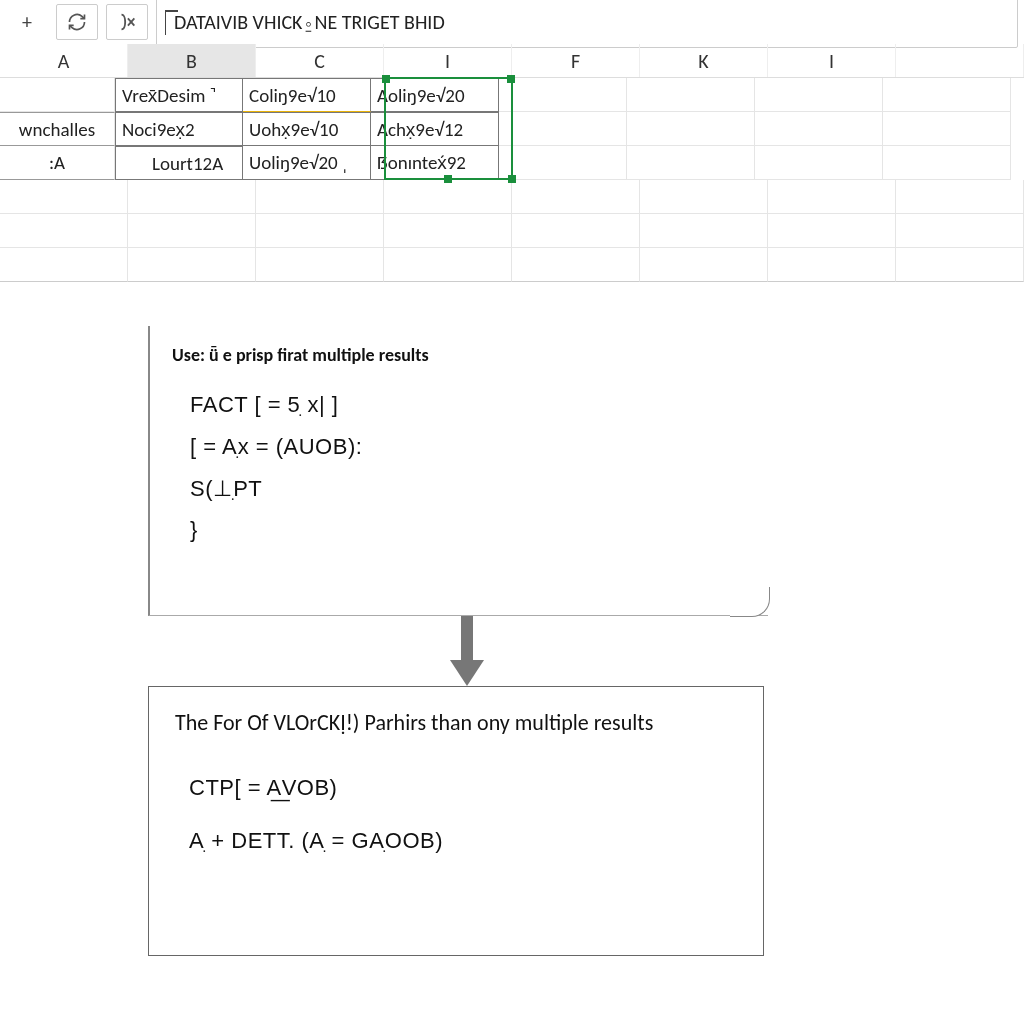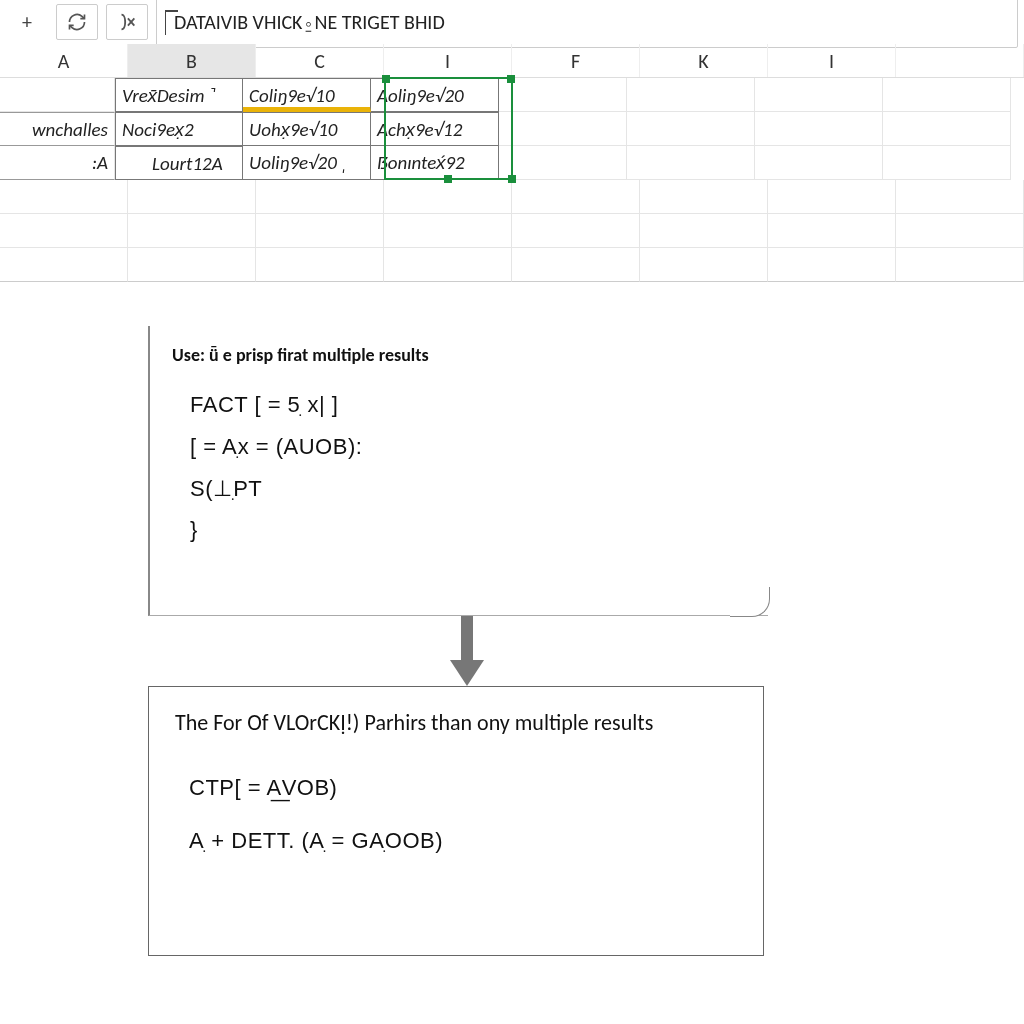--- a/index.html
+++ b/index.html
@@ -14,23 +14,23 @@
   .fb-icon::before { content:""; position:absolute; left:0; top:0; width:12px; height:2px; background:#444;}
 
   
   .col-headers { display: flex; height: 34px; border-bottom: 1px solid #ddd; }
   .ch { width: 128px; text-align: center; font-size: 20px; color: #333; line-height: 34px; border-right: 1px solid #eee; }
   .ch.selected { background: #e6e6e6; }
   .ch.first { width: 128px; }
 
   
   .grid { position: relative; width: 100%; }
-  .row { display: flex; height: 34px; font-style: italic; }
+  .row { display: flex; height: 34px; }
   .cell { width: 128px; height: 34px; border-right: 1px solid #e5e5e5; border-bottom: 1px solid #e5e5e5; font-size: 19px; color: #222; padding: 4px 6px; line-height: 26px; background: #fff; }
-  .cell.rowhead { width: 115px; text-align: right; }
+  .cell.rowhead { width: 115px; text-align: center; }
   
   
   .selection { position: absolute; border: 2.5px solid #1a8f3c; pointer-events: none; }
   .sel-handle { position: absolute; width: 8px; height: 8px; background: #1a8f3c; }
   
   
   .info-box { position: absolute; left: 148px; border: 1.5px solid #888; background: #fff; padding: 18px 22px; font-size: 22px; color: #111; }
   .info-box.box1 { top: 326px; width: 620px; border-top: none; border-left: 2px solid #888; border-right: none; border-bottom: 1px solid #aaa; height: 290px; }
   .info-box.box1 .br-corner { position:absolute; right:-2px; bottom:-2px; width:40px; height:30px; border-bottom:1.5px solid #888; border-right:1.5px solid #888; border-radius: 0 0 18px 0; background:#fff;}
   .info-box .title { font-weight: bold; font-size: 18px; margin-bottom: 18px; }
@@ -82,21 +82,21 @@
   <div class="ch">K</div>
   <div class="ch">I</div>
   <div class="ch"></div>
 </div>
 
 <div class="grid">
 
   <div class="row">
     <div class="cell rowhead"></div>
     <div class="cell" style="border:1px solid #777;border-right:1px solid #777;">Vrex̄Desim ˺</div>
-    <div class="cell" style="border-top:1px solid #777;border-bottom:5px solid #eab308;border-right:1px solid #777;">Coliŋ9e√10</div>
+    <div class="cell" style="border-top:1px solid #777;border-bottom:1px solid #eab308;border-right:1px solid #777;">Coliŋ9e√10</div>
     <div class="cell" style="border-top:1px solid #777;border-bottom:1px solid #777;border-right:1px solid #777;">Aoliŋ9e√20</div>
     <div class="cell"></div>
     <div class="cell"></div>
     <div class="cell"></div>
     <div class="cell"></div>
   </div>
 
   <div class="row">
     <div class="cell rowhead" style="border-top:1px solid #999;border-bottom:1px solid #999;">wnchalles</div>
     <div class="cell" style="border:1px solid #777;">Noci9ex̣2</div>

